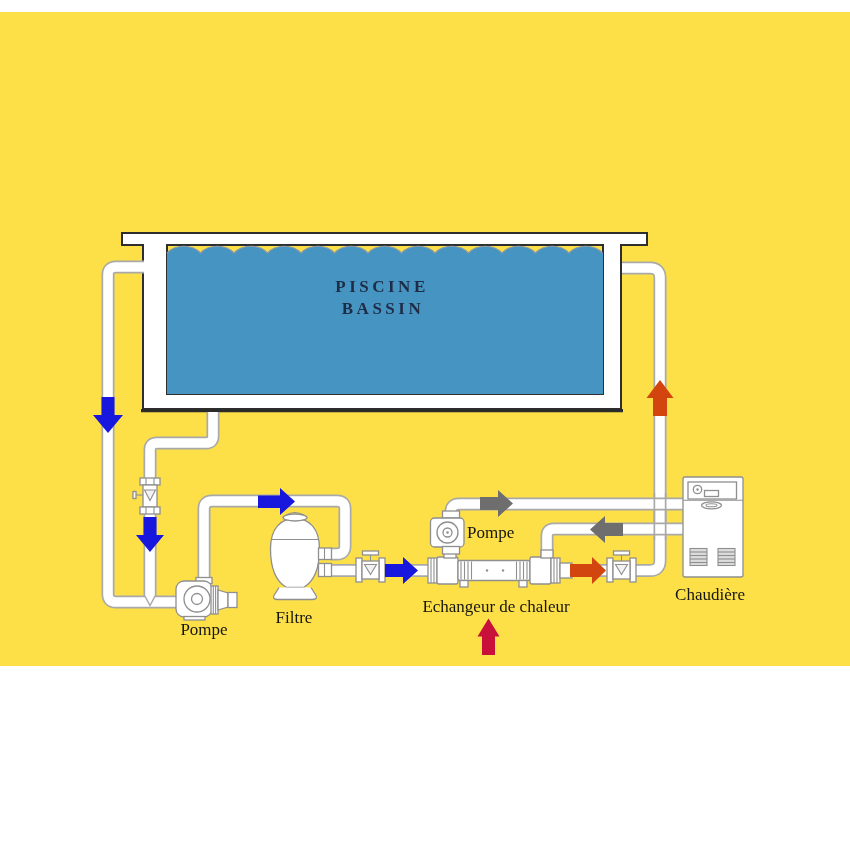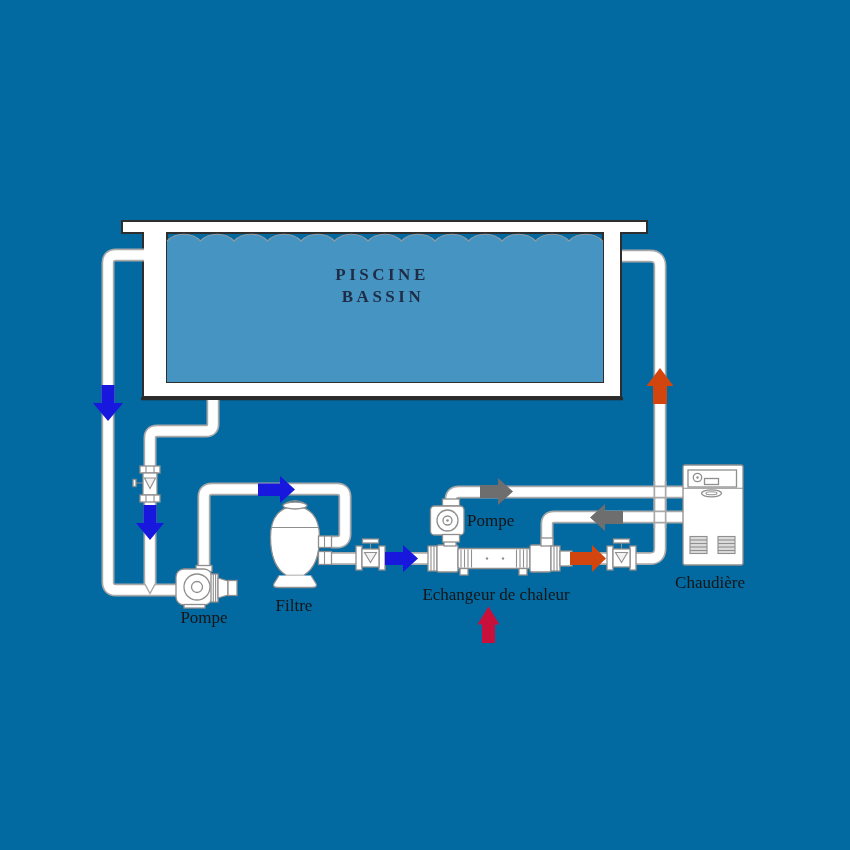--- a/index.html
+++ b/index.html
@@ -1,16 +1,16 @@
 <!DOCTYPE html>
 <html><head>
 <meta charset="utf-8">
 <style>
   html,body{margin:0;padding:0;background:#ffffff;}
-  .stage{position:relative;width:850px;height:850px;background:#0369a1;overflow:hidden;}
+  .stage{position:relative;width:850px;height:654px;background:#fde047;overflow:hidden;margin-top:12px;}
   svg{display:block;}
   .pipe-outer{stroke:#a9a9a9;stroke-width:13;fill:none;}
   .pipe-inner{stroke:#ffffff;stroke-width:9.6;fill:none;}
   .pipe-line{stroke:#a9a9a9;stroke-width:1.7;fill:none;}
   .eq{stroke:#8f8f8f;stroke-width:1.3;fill:#ffffff;}
   .eq-line{stroke:#8f8f8f;stroke-width:1.1;fill:none;}
   .eq-fill{stroke:#8f8f8f;stroke-width:1.1;fill:#f2f2f2;}
   .grille{stroke:#8f8f8f;stroke-width:1.1;fill:#dcdcdc;}
   .tank{fill:#ffffff;stroke:#2e2e2e;stroke-width:2;fill-rule:evenodd;}
   .lbl{font-family:"Liberation Serif",serif;font-size:17px;fill:#151515;}

